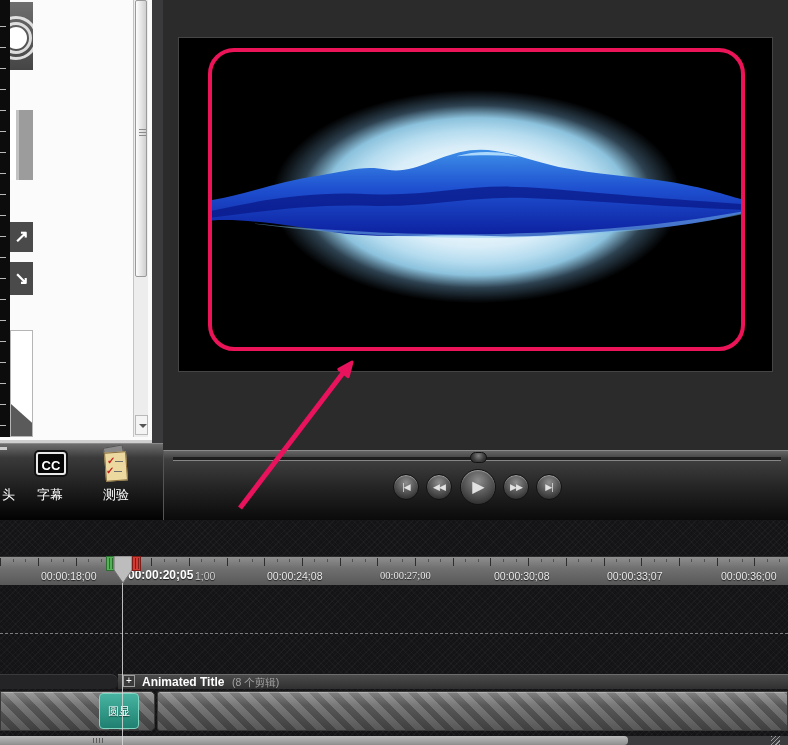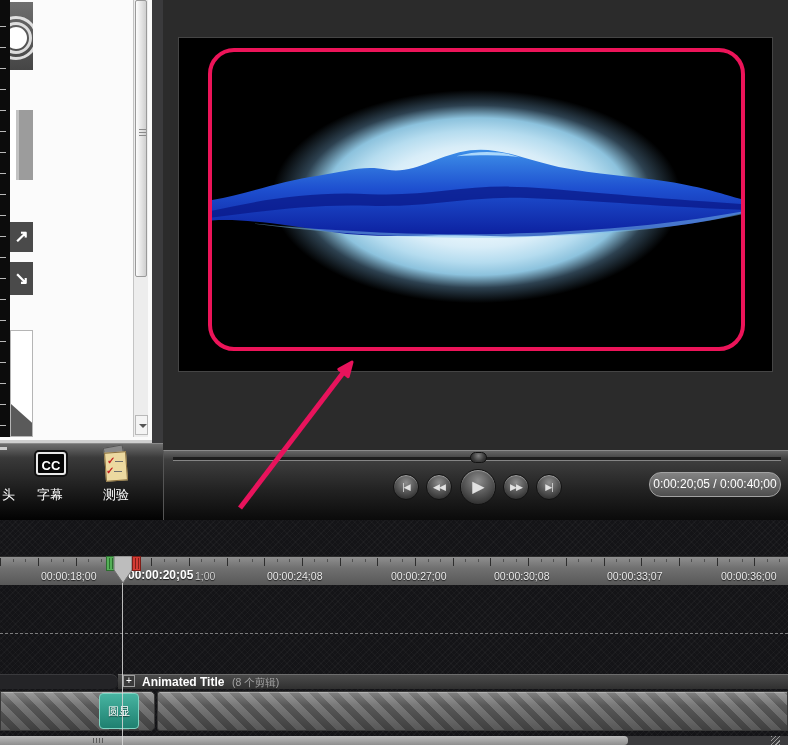--- a/index.html
+++ b/index.html
@@ -207,21 +207,20 @@
   <div class="abs" id="player-bar">
     <div id="seek-groove"></div>
     <div id="seek-thumb"></div>
     <div id="player-buttons">
         <div class="pbtn" style="left: 229px; top: 23px; width: 26px; height: 26px; font-size: 9px; line-height: 24px; letter-spacing: -1px;">|◀</div>
         <div class="pbtn" style="left: 262px; top: 23px; width: 26px; height: 26px; font-size: 9px; line-height: 24px; letter-spacing: -1px;">◀◀</div>
         <div class="pbtn" style="left: 296px; top: 18px; width: 36px; height: 36px; font-size: 16px; line-height: 34px; letter-spacing: -1px;">▶</div>
         <div class="pbtn" style="left: 339px; top: 23px; width: 26px; height: 26px; font-size: 9px; line-height: 24px; letter-spacing: -1px;">▶▶</div>
         <div class="pbtn" style="left: 372px; top: 23px; width: 26px; height: 26px; font-size: 9px; line-height: 24px; letter-spacing: -1px;">▶|</div>
       </div>
-    <div id="time-display">0:00:20;05 / 0:00:40;00</div>
   </div>
 
   <div class="abs" id="timeline">
     <div id="ruler">
       <div id="ruler-ticks">
           <div class="tick major" style="left: 0.3px;"></div>
           <div class="tick minor" style="left: 12.8667px;"></div>
           <div class="tick minor" style="left: 25.4333px;"></div>
           <div class="tick major" style="left: 38px;"></div>
           <div class="tick minor" style="left: 50.5667px;"></div>
@@ -281,21 +280,21 @@
           <div class="tick minor" style="left: 729.167px;"></div>
           <div class="tick minor" style="left: 741.733px;"></div>
           <div class="tick major" style="left: 754.3px;"></div>
           <div class="tick minor" style="left: 766.867px;"></div>
           <div class="tick minor" style="left: 779.433px;"></div>
         </div>
       <div id="ruler-labels">
           <span class="ruler-label" style="left: 41px;">00:00:18;00</span>
           <span class="ruler-label partial" style="left: 195px;">1;00</span>
           <span class="ruler-label" style="left: 267px;">00:00:24;08</span>
-          <span class="ruler-label" style="left: 391px;">00:00:27;00</span>
+          <span class="ruler-label" style="left: 380px; font-family: Liberation Serif, serif;">00:00:27;00</span>
           <span class="ruler-label" style="left: 494px;">00:00:30;08</span>
           <span class="ruler-label" style="left: 607px;">00:00:33;07</span>
           <span class="ruler-label" style="left: 721px;">00:00:36;00</span>
           <span class="ruler-label current" style="left: 128px;">00:00:20;05</span>
         </div>
     </div>
     <div id="dashed-separator"></div>
 
     <div id="group-bar-dark"></div>
     <div id="group-bar">

